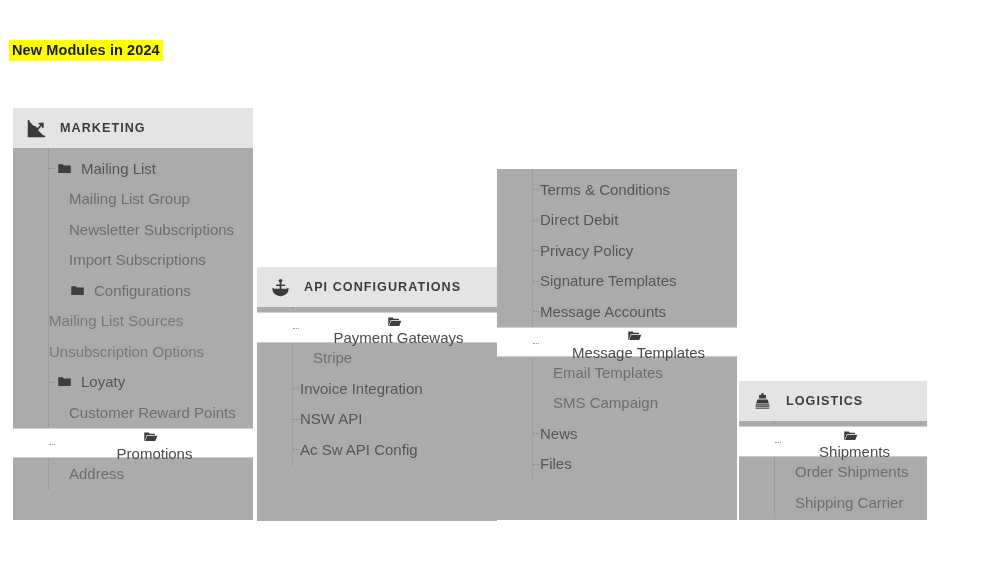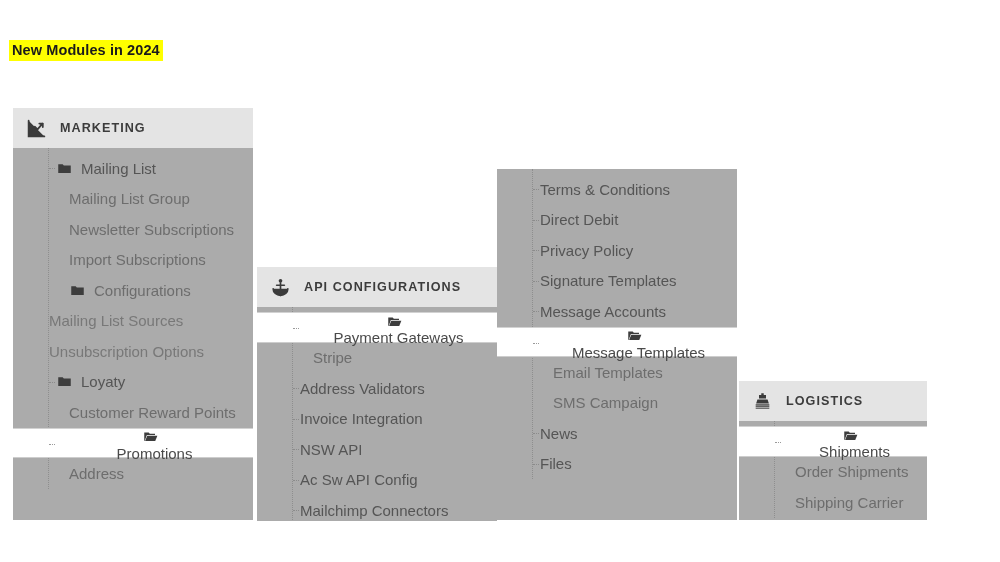--- a/index.html
+++ b/index.html
@@ -223,37 +223,29 @@
               <path d="M6.8 10.6H23L19.6 19H3.4z"></path>
             </svg>
           </span>
           <span class="txt">Payment Gateways</span>
         </div>
         <div class="row l2">
           <span class="txt">Stripe</span>
         </div>
         <div class="row l1">
           <span class="tick"></span>
-          <span class="txt">Address Validators</span>
-        </div>
-        <div class="row l1">
-          <span class="tick"></span>
           <span class="txt">Invoice Integration</span>
         </div>
         <div class="row l1">
           <span class="tick"></span>
           <span class="txt">NSW API</span>
         </div>
         <div class="row l1">
           <span class="tick"></span>
           <span class="txt">Ac Sw API Config</span>
-        </div>
-        <div class="row l1">
-          <span class="tick"></span>
-          <span class="txt">Mailchimp Connectors</span>
         </div>
       </div>
     </div>
   <div class="panel" id="panel-contents">
       <div class="panel-body">
         <div class="spine lvl1"></div>
         <div class="row l1">
           <span class="tick"></span>
           <span class="txt">Terms &amp; Conditions</span>
         </div>

